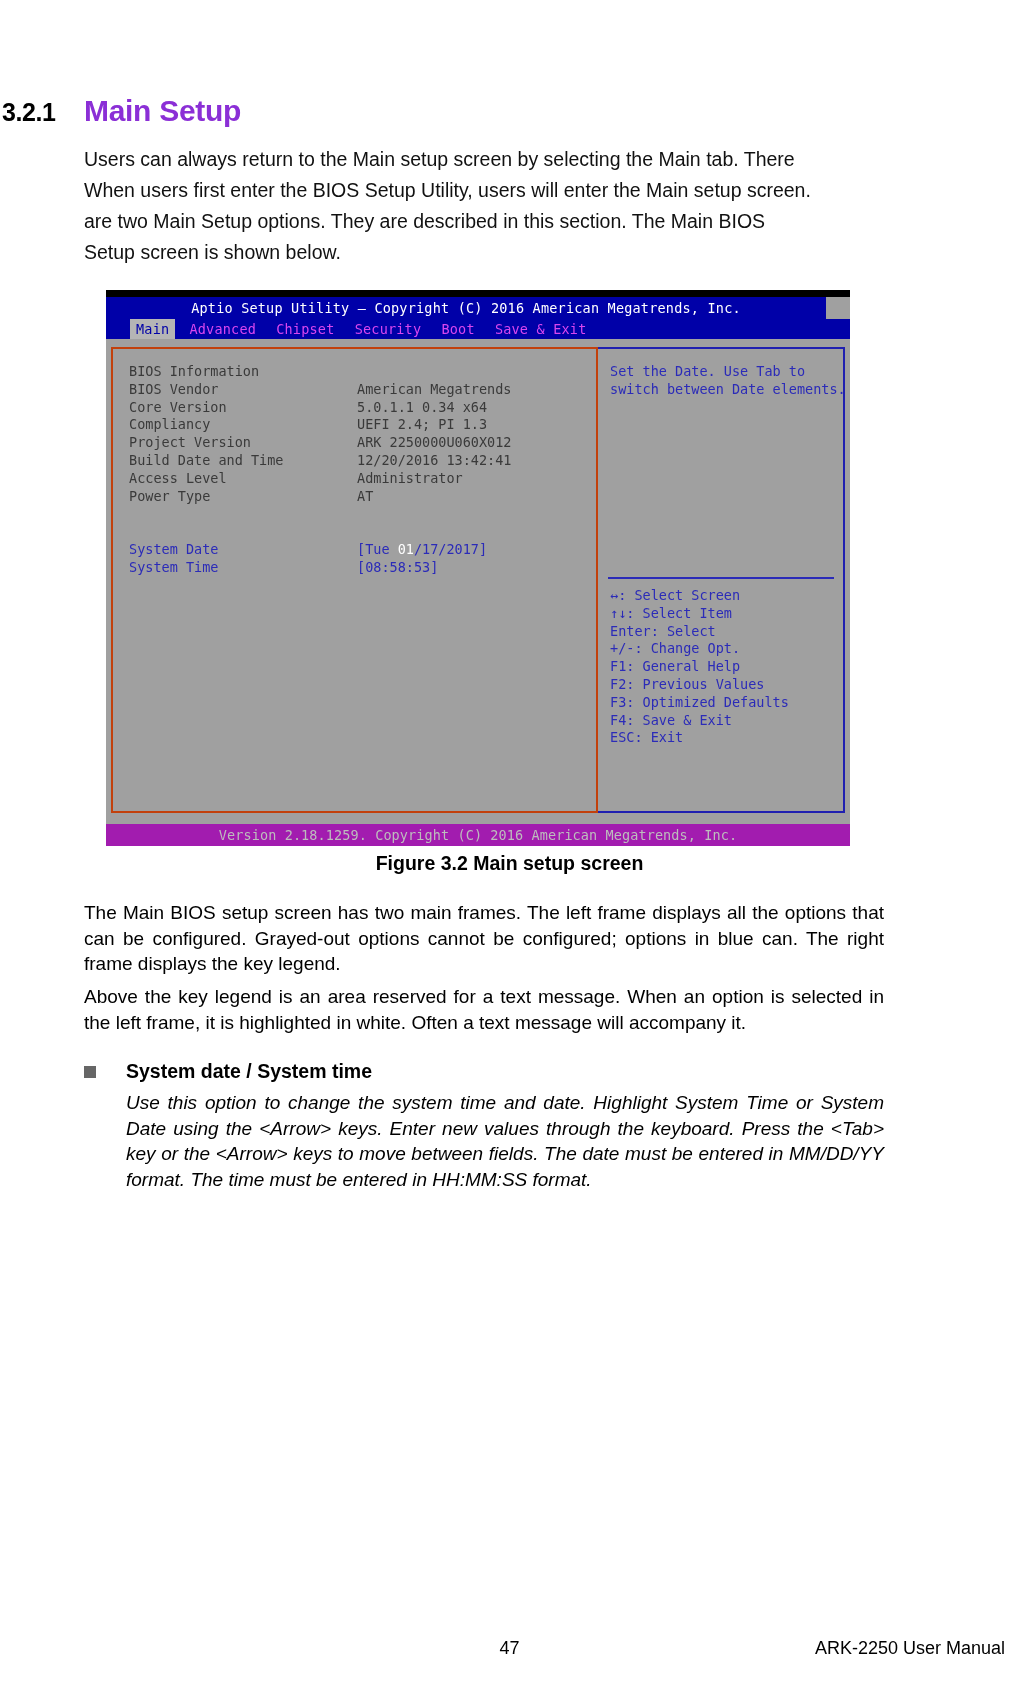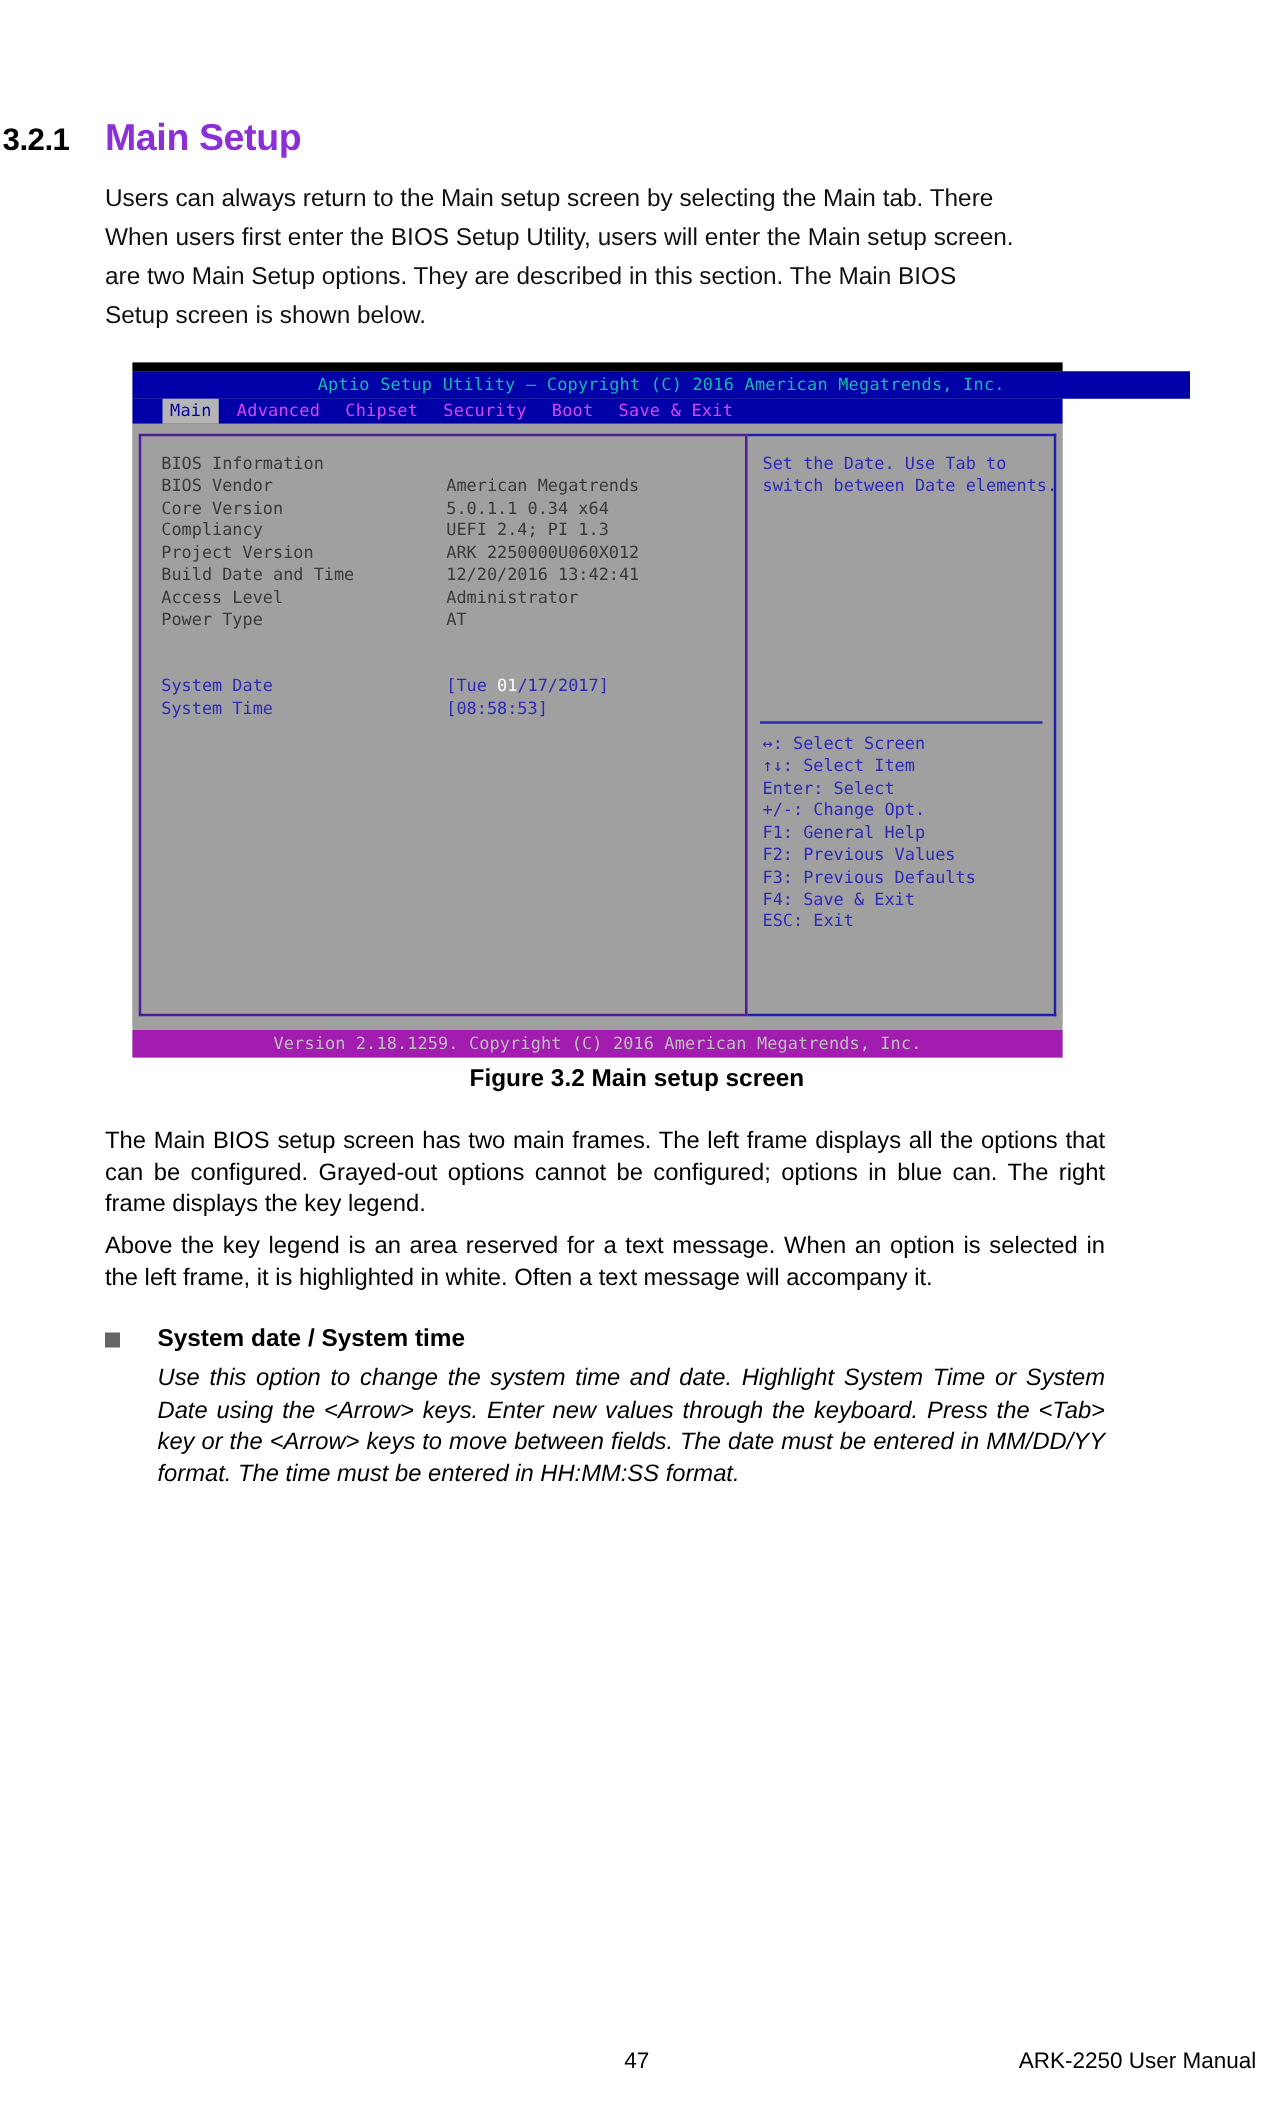--- a/index.html
+++ b/index.html
@@ -62,24 +62,24 @@
     width: 744px;
     height: 556px;
     background: #a0a0a0;
     border-top: 7px solid #000000;
     box-sizing: border-box;
     font-family: "DejaVu Sans Mono", "Liberation Mono", monospace;
   }
   .bios-titlebar {
     position: absolute;
     left: 0; top: 0;
-    width: 846px;
+    width: 720px;
     height: 22px;
     background: #0000a8;
-    color: #14b8a6;
+    color: #ffffff;
     font-size: 13.5px;
     line-height: 22px;
     text-align: center;
     letter-spacing: 0.2px;
   }
   .bios-menubar {
     position: absolute;
     left: 0; top: 22px;
     width: 744px;
     height: 20px;
@@ -106,21 +106,21 @@
     left: 0; top: 42px;
     width: 744px;
     height: 482px;
     background: #a0a0a0;
   }
   .pane-left {
     position: absolute;
     left: 5px; top: 8px;
     width: 487px;
     height: 466px;
-    border: 2px solid #4c1d95;
+    border: 2px solid #c2410c;
     box-sizing: border-box;
   }
   .pane-right {
     position: absolute;
     left: 492px; top: 8px;
     width: 247px;
     height: 466px;
     border: 2px solid #2020b0;
     border-left: none;
     box-sizing: border-box;
@@ -349,21 +349,21 @@
 
       <div class="help-divider"></div>
 
       <div class="legend">
         <div>↔: Select Screen</div>
         <div>↑↓: Select Item</div>
         <div>Enter: Select</div>
         <div>+/-: Change Opt.</div>
         <div>F1: General Help</div>
         <div>F2: Previous Values</div>
-        <div>F3: Previous Defaults</div>
+        <div>F3: Optimized Defaults</div>
         <div>F4: Save &amp; Exit</div>
         <div>ESC: Exit</div>
       </div>
 
     </div>
   </div>
 
   <div class="bios-footer">Version 2.18.1259. Copyright (C) 2016 American Megatrends, Inc.</div>
 </div>
 

